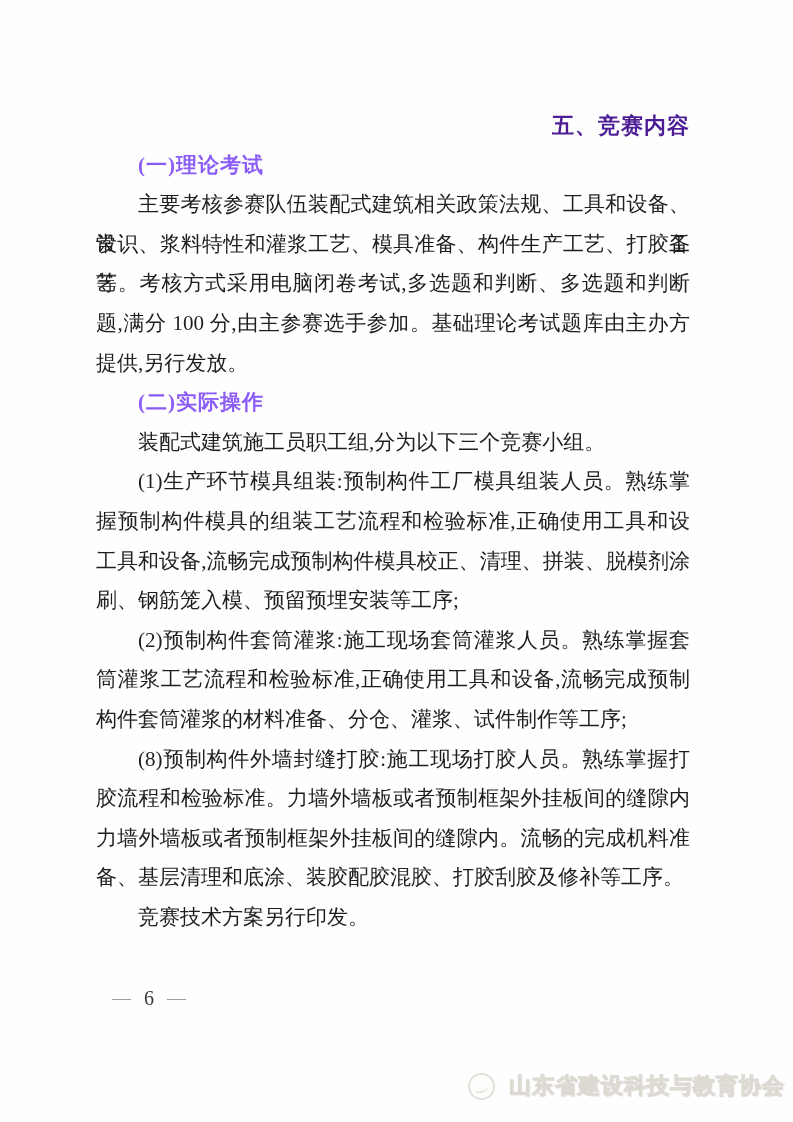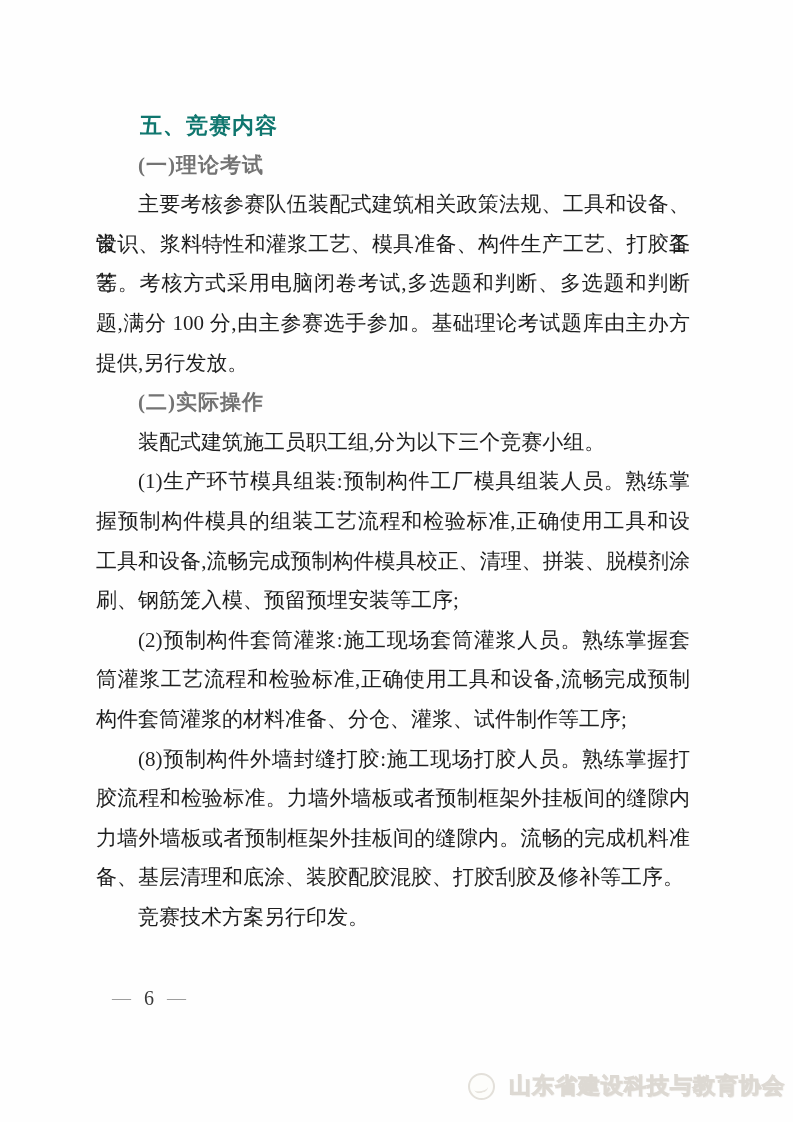--- a/index.html
+++ b/index.html
@@ -14,25 +14,25 @@
   .content{position:absolute;left:96px;top:106px;width:594px;}
   .line{
     height:39.6px;line-height:39.6px;
     font-size:21px;color:#1e1e1e;
     font-family:"Liberation Serif","DejaVu Serif",serif;
   }
   .justify{text-align:justify;text-align-last:justify;}
   .indent{text-indent:2em;}
   .heading .line{
     font-family:"Liberation Sans","DejaVu Sans",sans-serif;
-    font-weight:bold;font-size:22px;color:#0f766e;
-    text-indent:2em;letter-spacing:1px;
+    font-weight:bold;font-size:22px;color:#4c1d95;
+    text-indent:2em;letter-spacing:1px;text-align:right;
   }
   .subheading .line{
-    font-weight:bold;font-size:21px;color:#737373;
+    font-weight:bold;font-size:21px;color:#8b5cf6;
     text-indent:2em;letter-spacing:1px;
   }
   .page-number{
     position:absolute;left:112px;top:983px;
     height:30px;display:flex;align-items:center;gap:13px;
     font-size:20px;
   }
   .page-number .dash{color:#9a9a9a;font-size:19px;}
   .page-number .num{color:#3a3a3a;}
   .brand{

